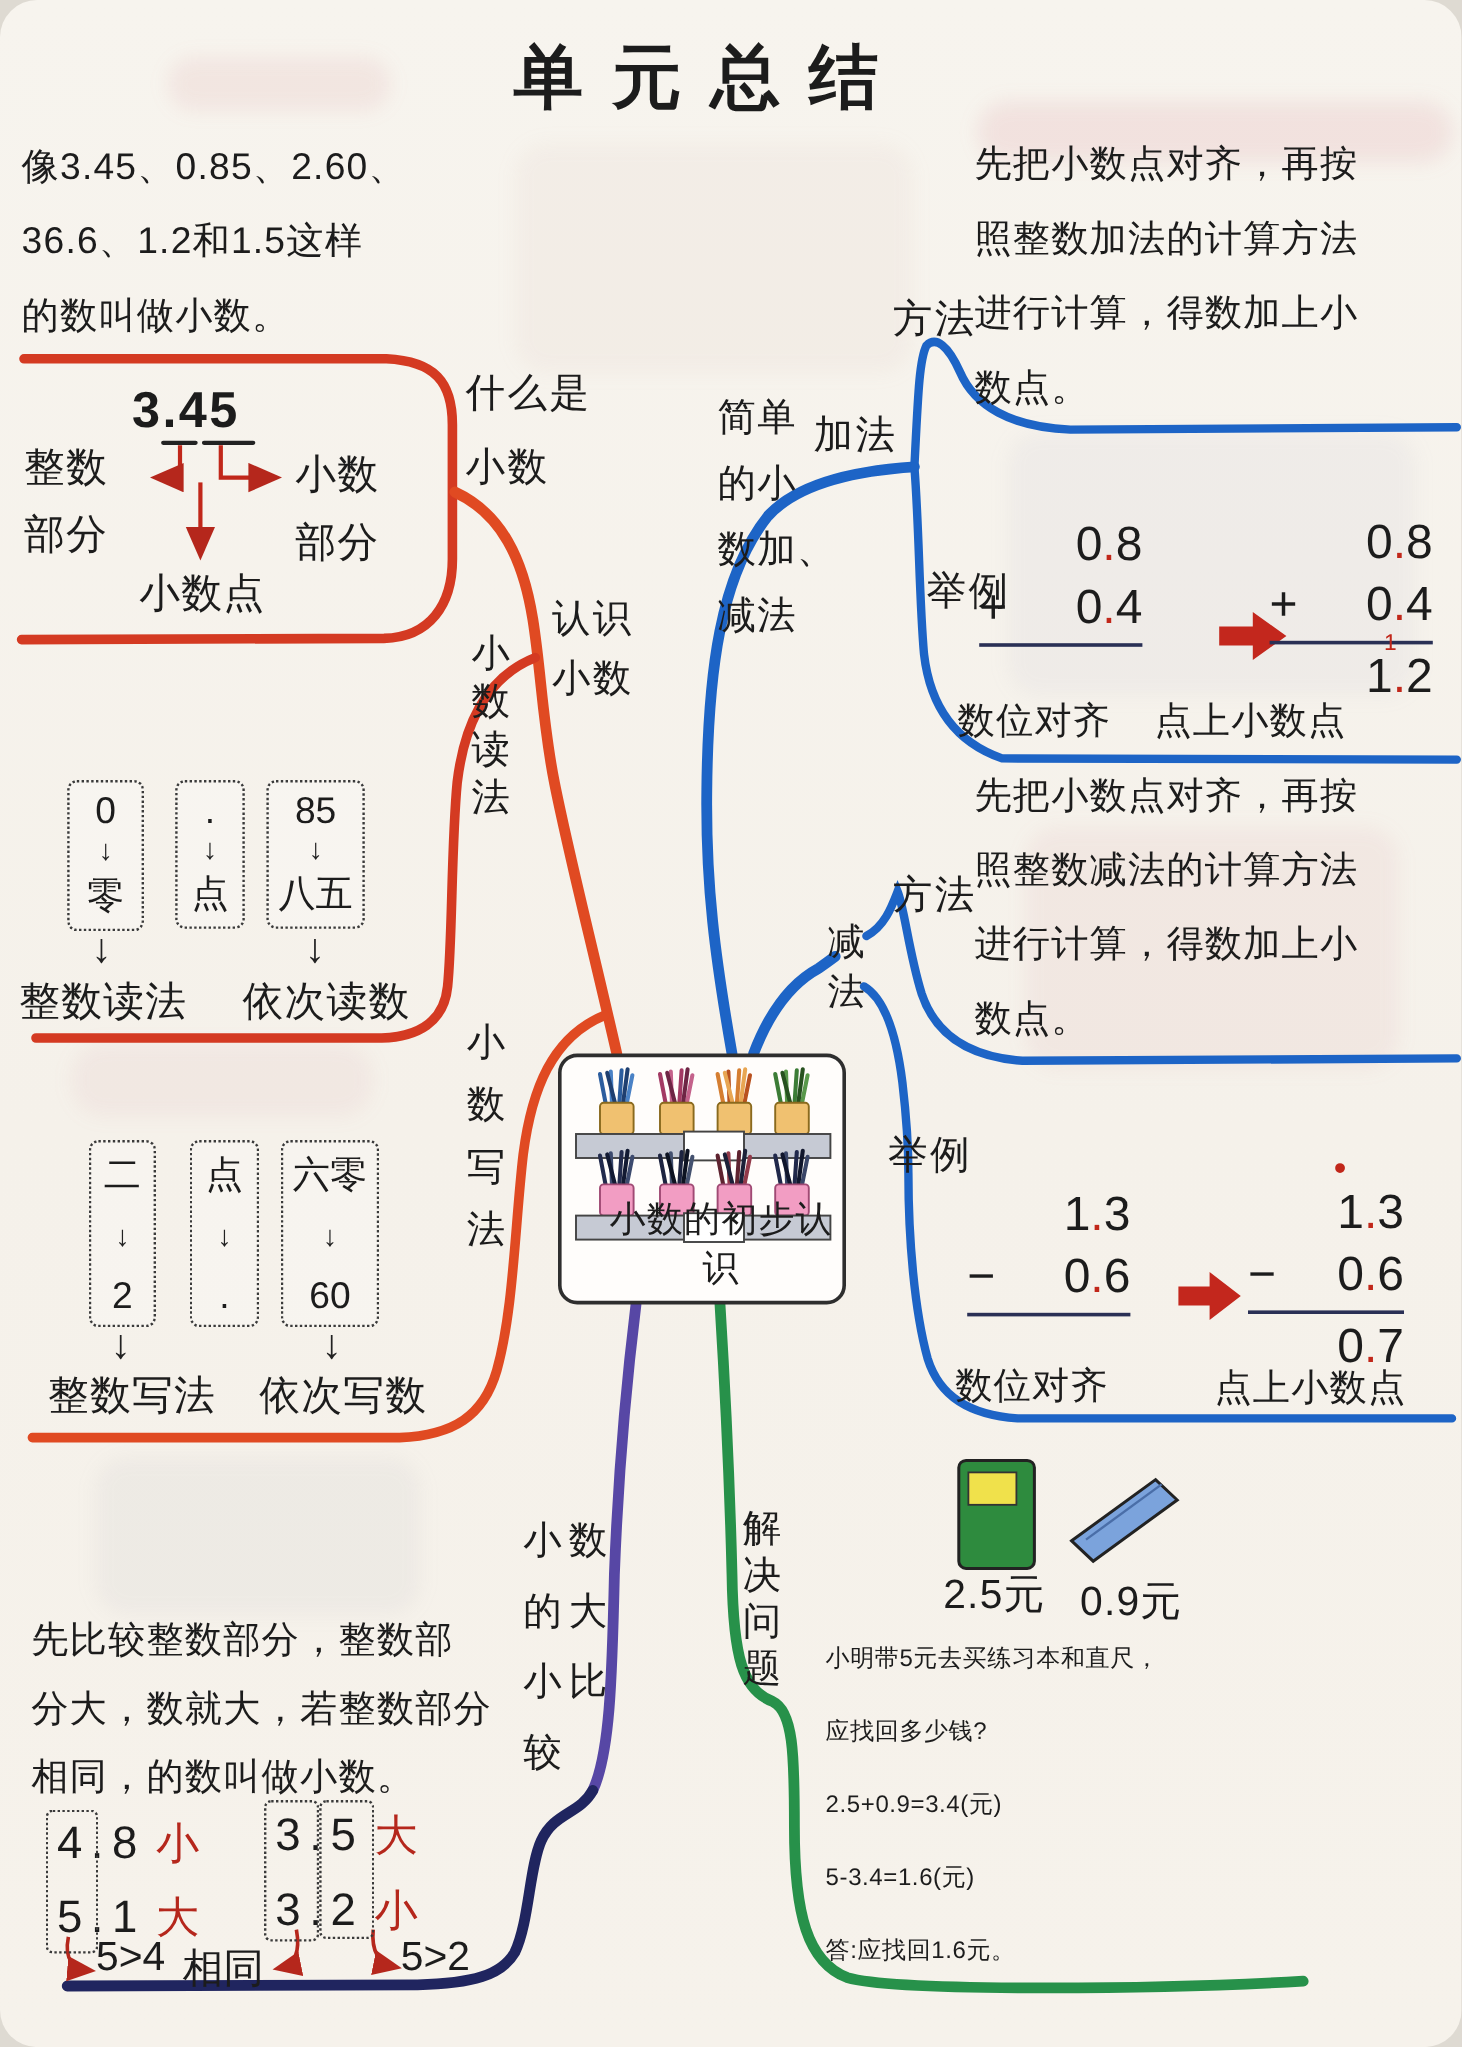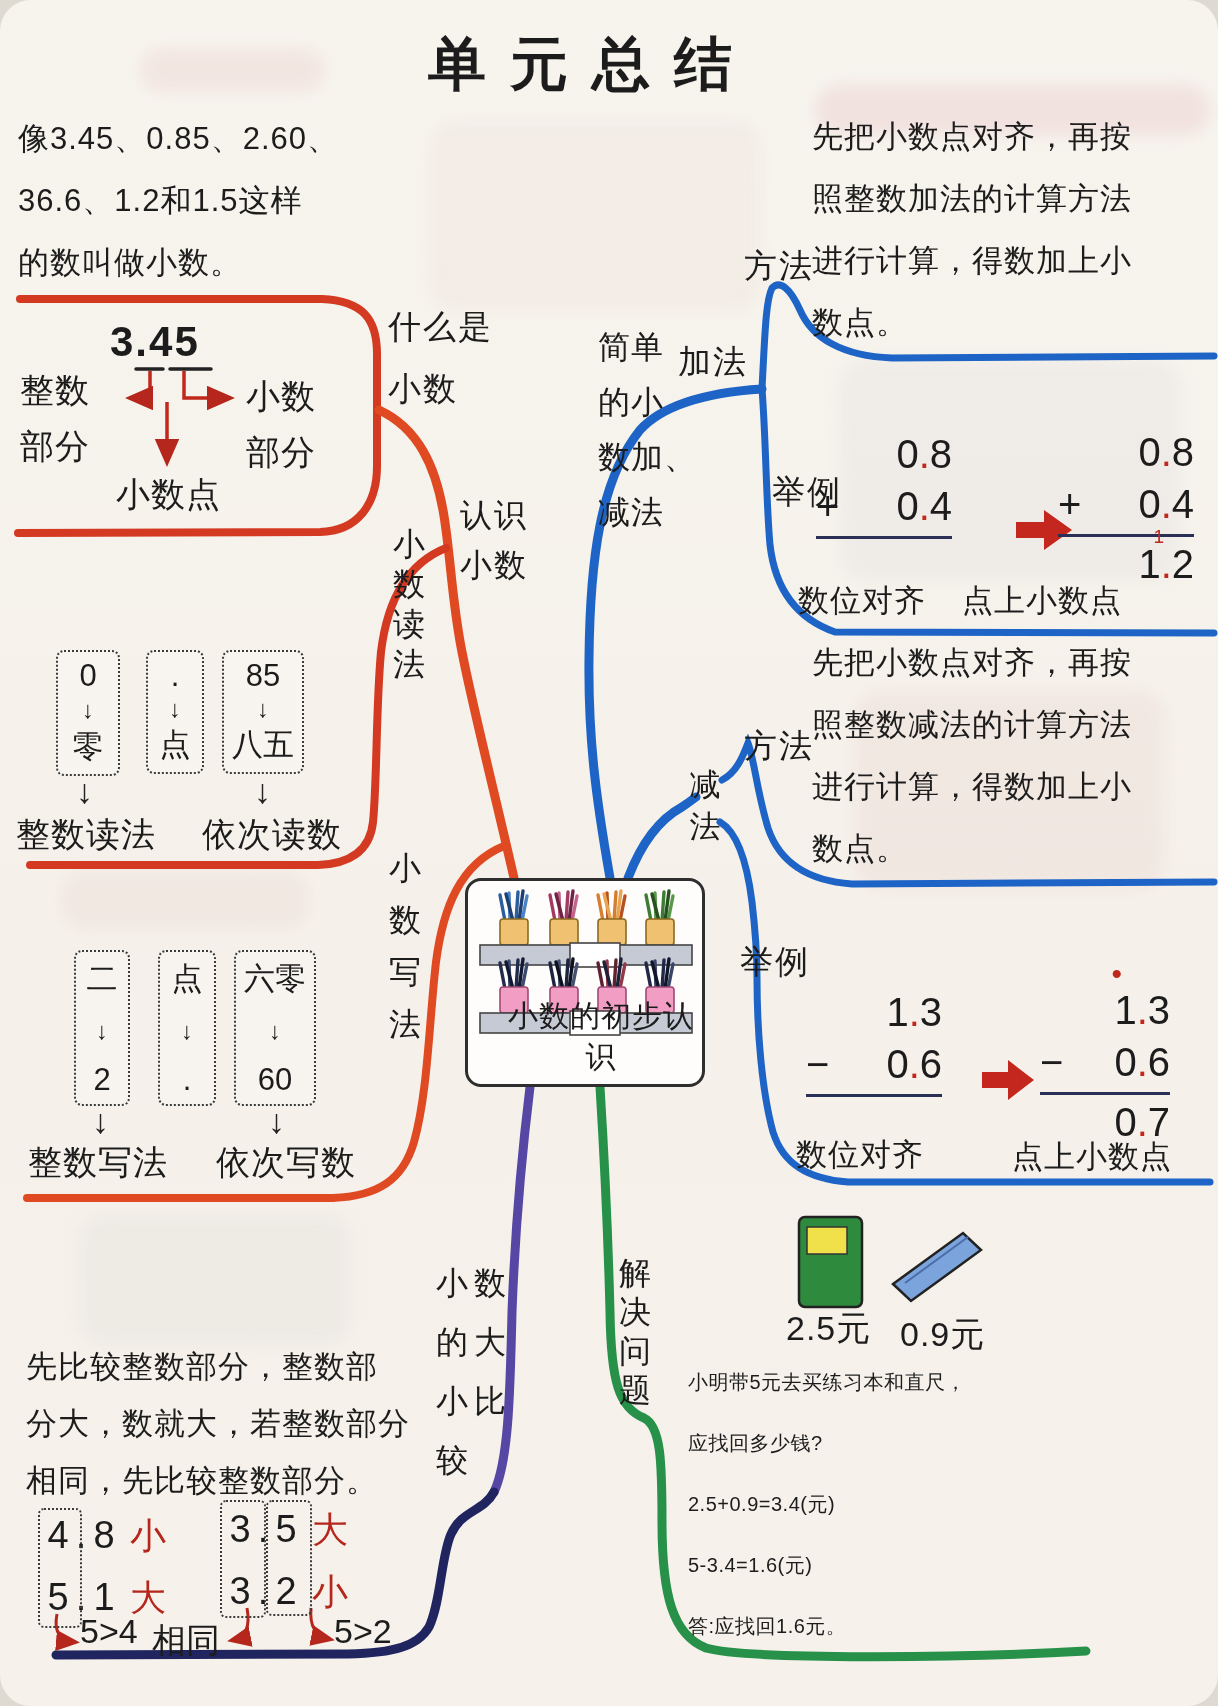--- a/index.html
+++ b/index.html
@@ -173,21 +173,21 @@
     <span class="darr">↓</span>
     <span>.</span>
   </div>
   <div class="dbox abs" style="left:234px;top:950px;width:82px;height:156px;">
     <span>六零</span>
     <span class="darr">↓</span>
     <span>60</span>
   </div>
   <span class="abs uarr" style="left:92px;top:1102px;">↓</span>
   <span class="abs uarr" style="left:268px;top:1102px;">↓</span>
-  <div class="abs t34" style="left:28px;top:1140px;">整数写法</div>
+  <div class="abs t34" style="left:40px;top:1140px;">整数写法</div>
   <div class="abs t34" style="left:216px;top:1140px;">依次写数</div>
 
   <div class="abs blabel" style="left:678px;top:340px;">加法</div>
   <div class="abs blabel" style="left:744px;top:244px;">方法</div>
   <div class="abs t31" style="left:812px;top:106px;">
     <div>先把小数点对齐，再按</div>
     <div>照整数加法的计算方法</div>
     <div>进行计算，得数加上小</div>
     <div>数点。</div>
   </div>
@@ -299,21 +299,21 @@
 
   <div class="abs" style="left:436px;top:1254px;font-size:32px;line-height:59px;letter-spacing:6px;">
     <div>小数</div>
     <div>的大</div>
     <div>小比</div>
     <div>较</div>
   </div>
   <div class="abs t31" style="left:26px;top:1338px;line-height:57px;">
     <div>先比较整数部分，整数部</div>
     <div>分大，数就大，若整数部分</div>
-    <div>相同，先比较整数部分。</div>
+    <div>相同，的数叫做小数。</div>
   </div>
 
   <div class="cmp-row abs" style="left:42px;top:1512px;">
     <span class="ci">4</span>
       <span class="cd">.</span>
       <span class="ci">8</span>
       <span class="ctag">小</span>
   </div>
   <div class="cmp-row abs" style="left:42px;top:1574px;">
     <span class="ci">5</span>

